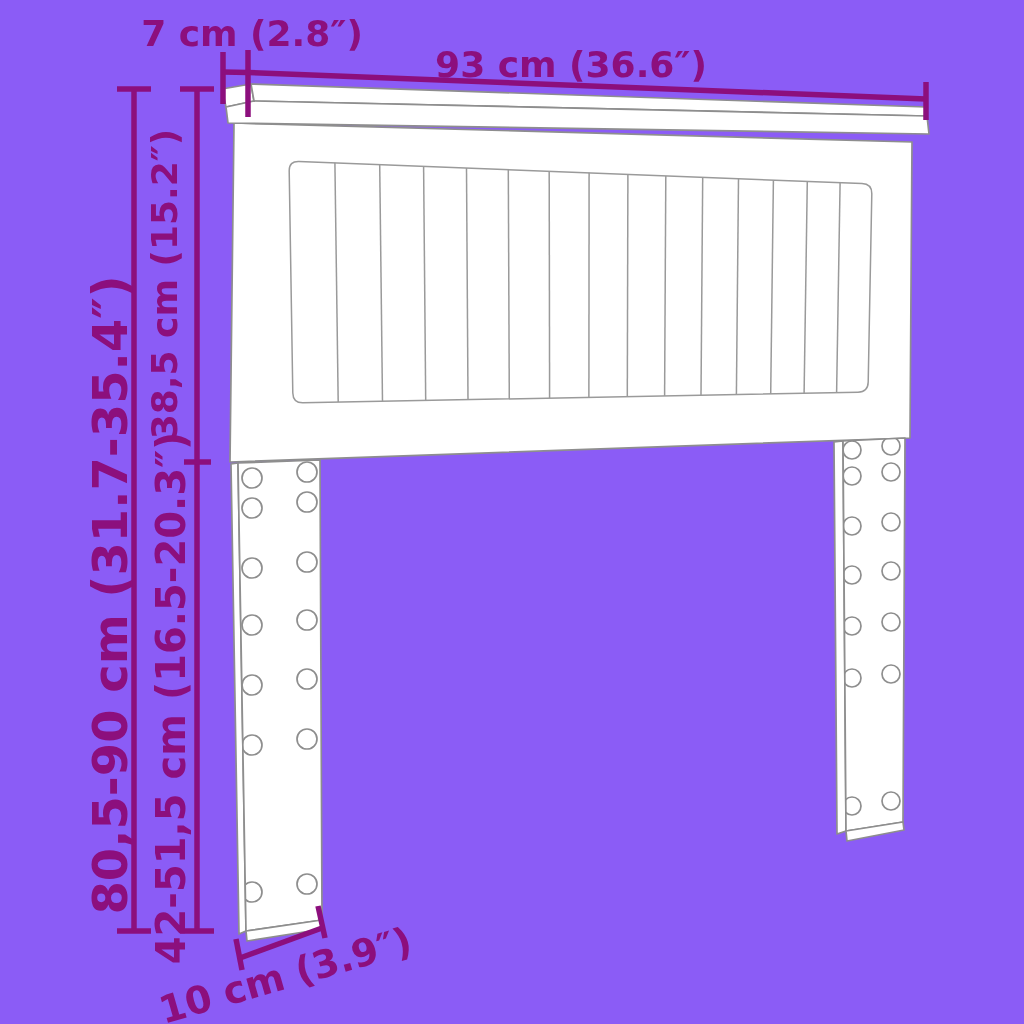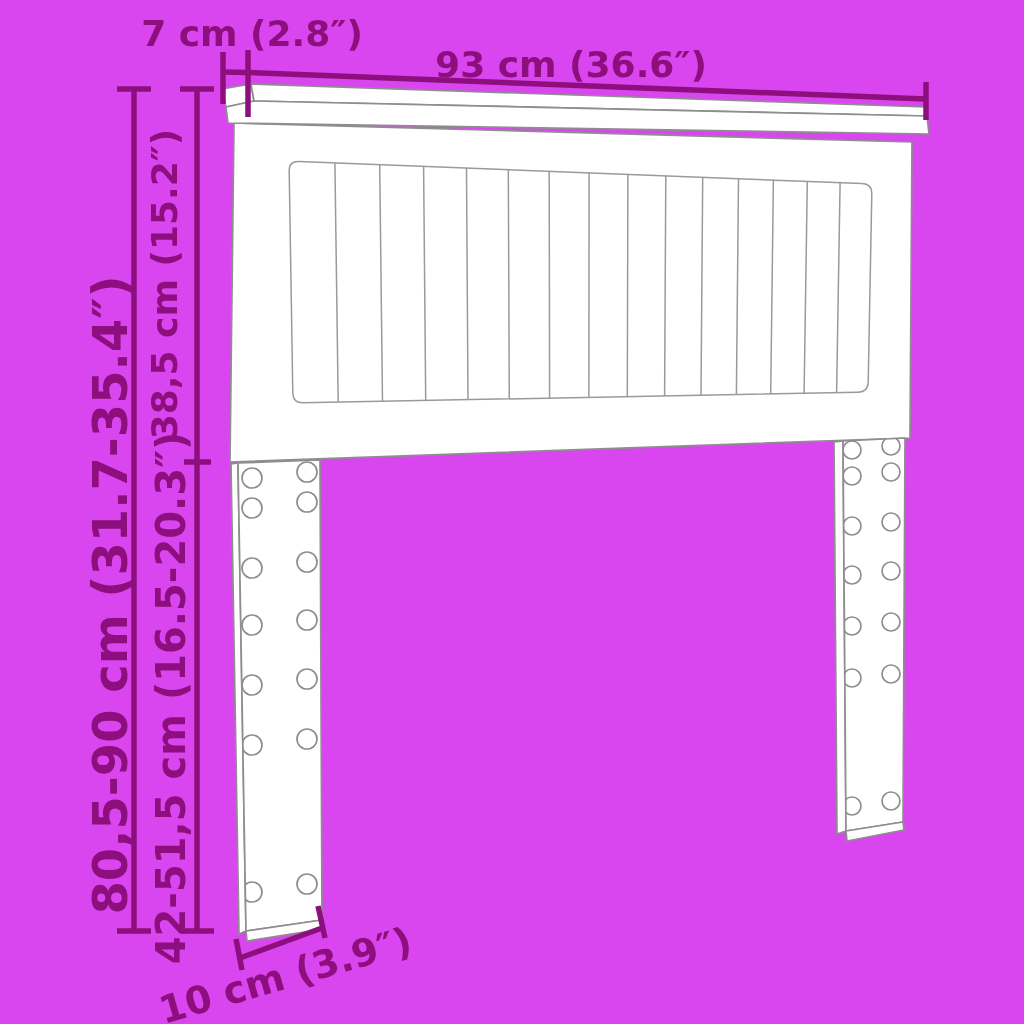--- a/index.html
+++ b/index.html
@@ -1,16 +1,16 @@
 <!DOCTYPE html>
 <html><head>
 <meta charset="utf-8">
 <style>
   html,body{margin:0;padding:0;background:#ffffff;}
-  .stage{width:1024px;height:1024px;position:relative;overflow:hidden;background:#d946ef;}
+  .stage{width:1024px;height:1024px;position:relative;overflow:hidden;background:#8b5cf6;}
   svg{display:block;}
   text{
     font-family:"DejaVu Sans","Liberation Sans",sans-serif;
     font-weight:bold;
   }
 </style>
 </head>
 <body>
 
 <div class="stage">

